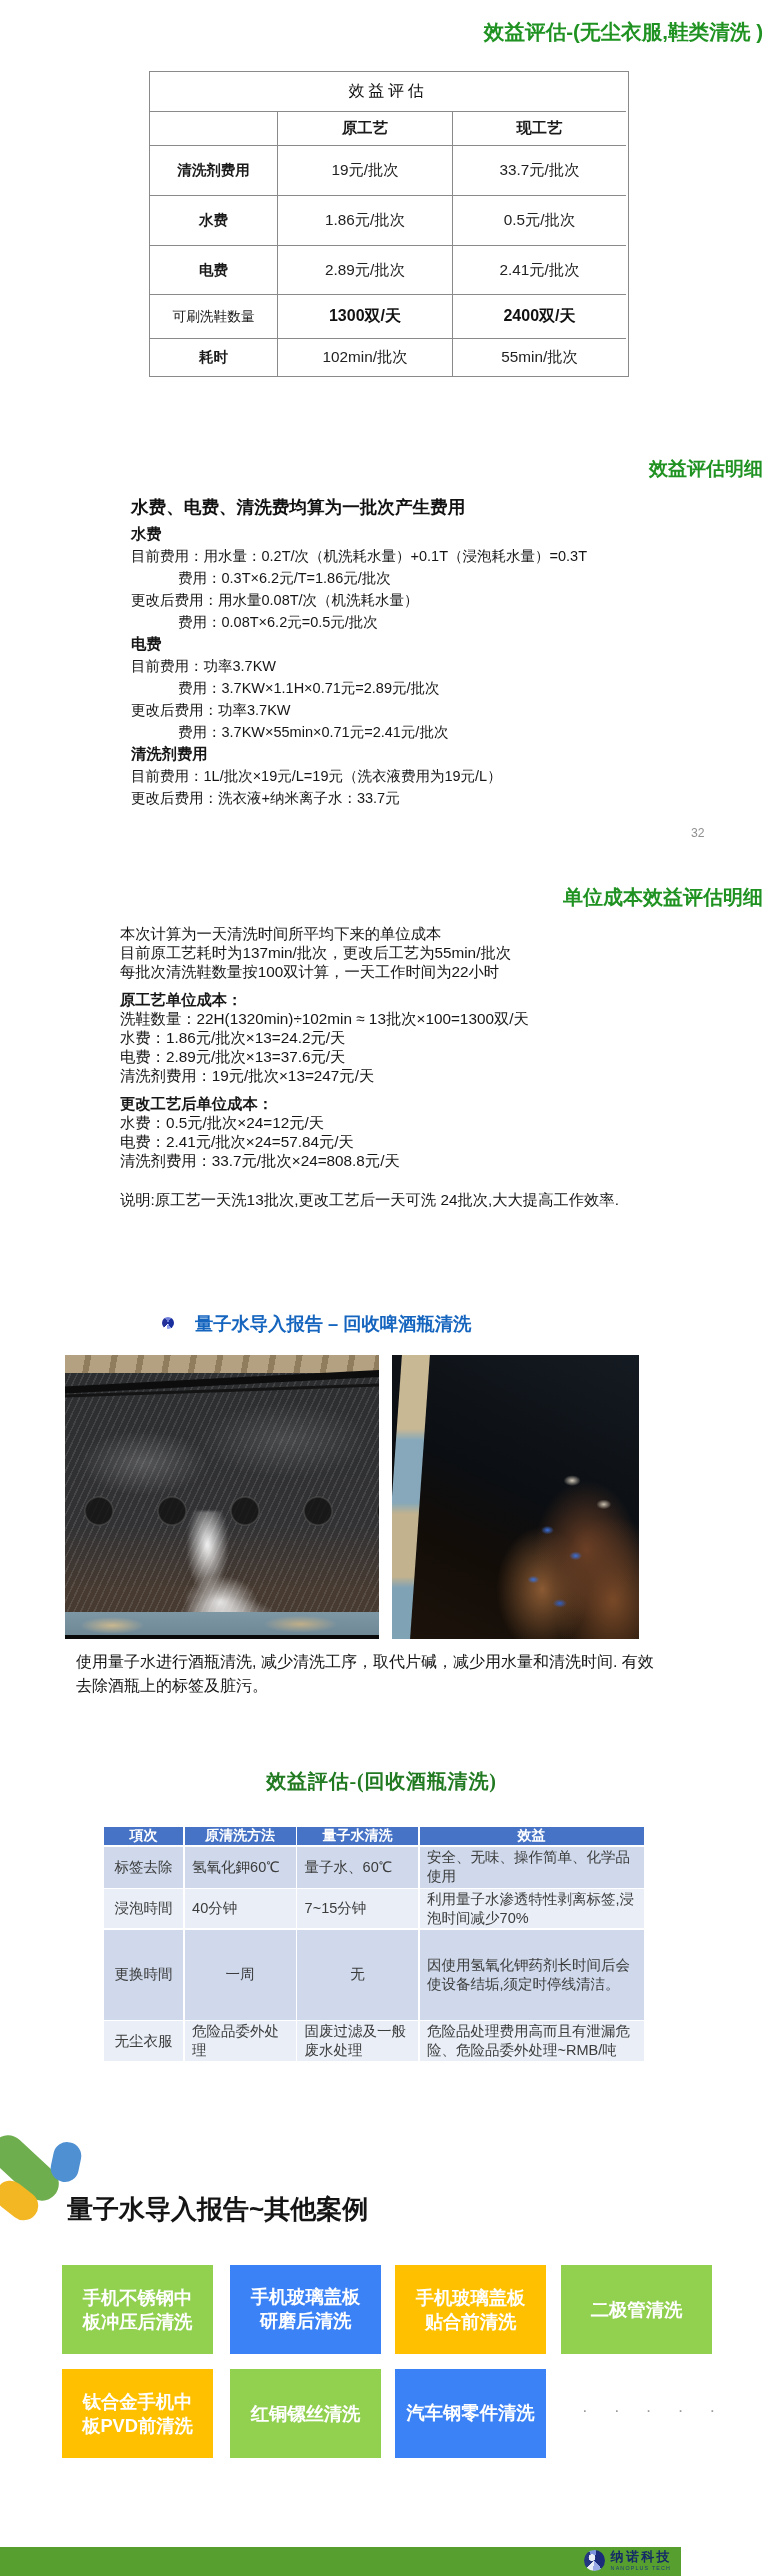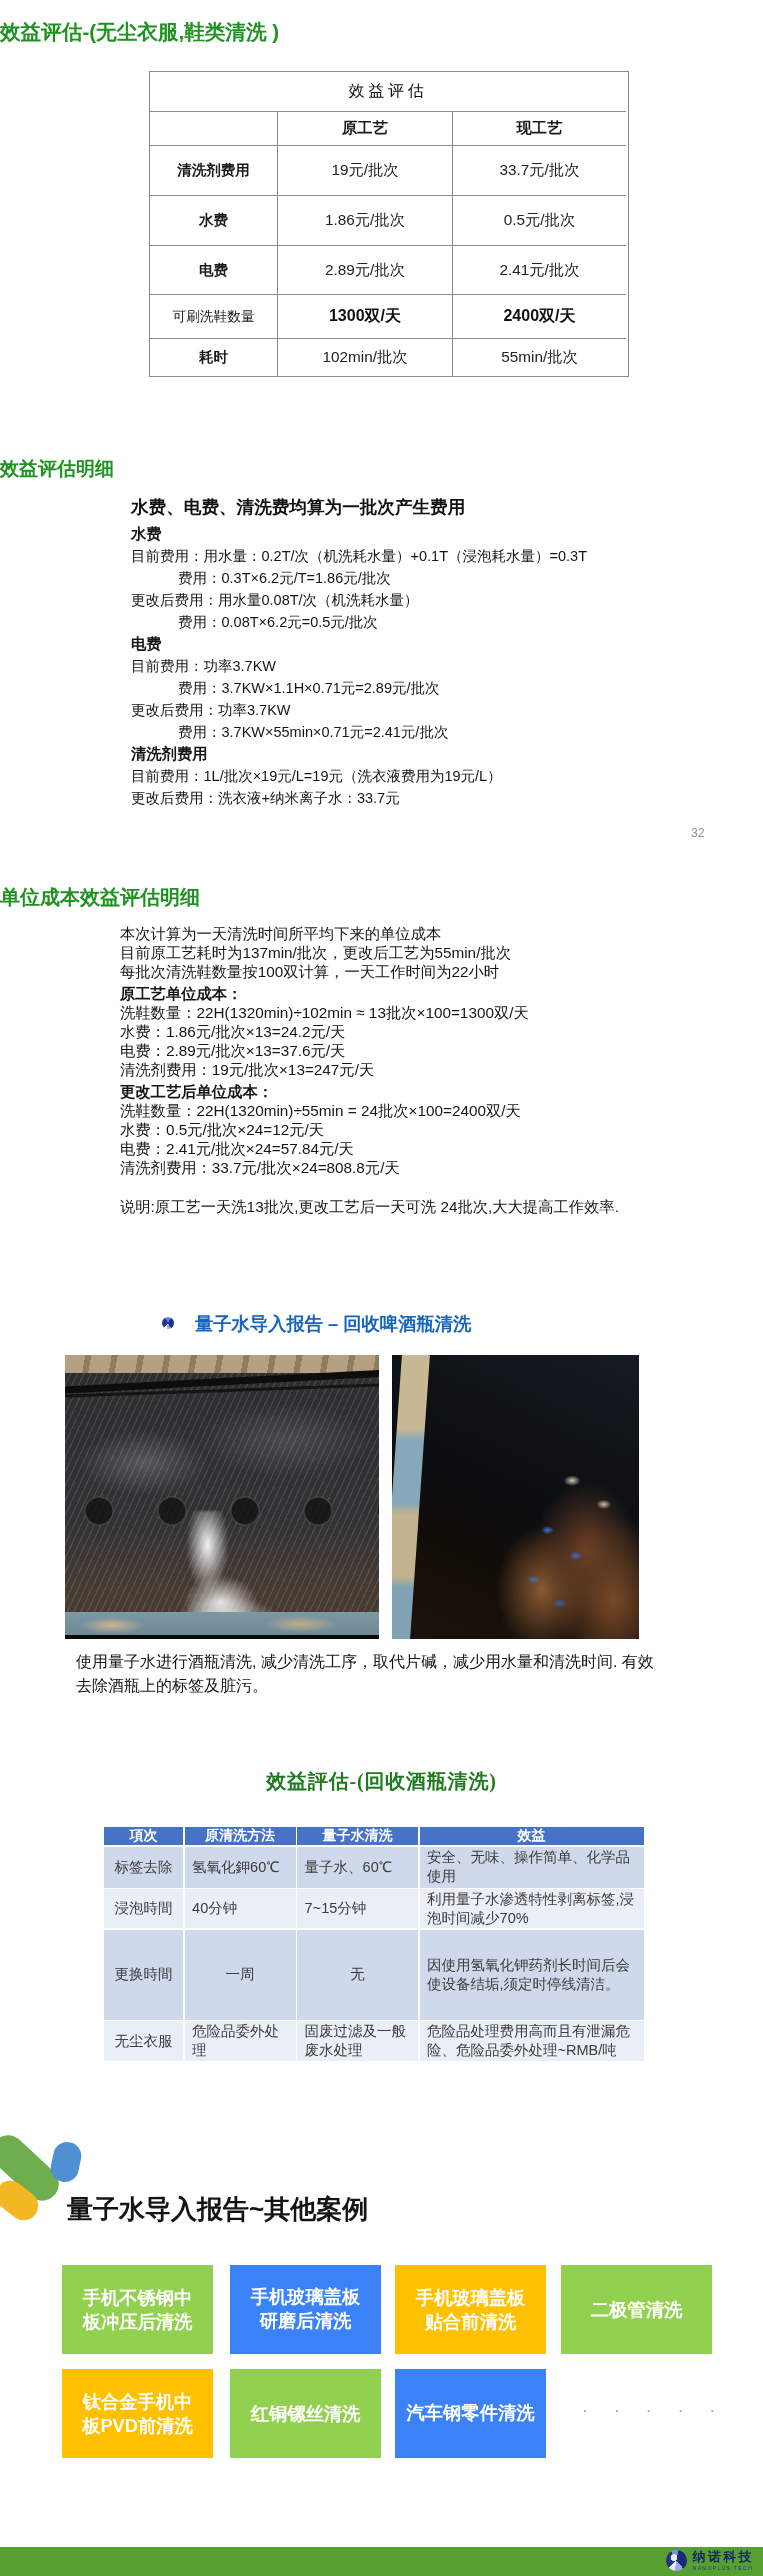--- a/index.html
+++ b/index.html
@@ -1,20 +1,20 @@
 <!DOCTYPE html>
 <html style="font-size:12.2px"><head>
 <meta charset="utf-8">
 <style>
   html,body{margin:0;padding:0;background:#fff;}
   #page{position:relative;width:763px;height:2576px;background:#fff;overflow:hidden;
         font-family:"Liberation Sans",sans-serif;color:#1a1a1a;}
 
   
-  .gh{position:absolute;left:0;width:763px;text-align:left;font-weight:700;color:#1f9222;}
+  .gh{position:absolute;left:0;width:763px;text-align:right;font-weight:700;color:#1f9222;}
   .gh1{top:18.3px;font-size:20.6px;}
   .gh2{top:456px;font-size:19px;}
   .gh3{top:884px;font-size:20px;}
 
   
   .t1{position:absolute;left:149px;top:71px;width:478px;border:0.8px solid #8a8a8a;
       display:grid;grid-template-columns:128px 175px 173px;
       grid-template-rows:40px 34px 50px 50px 49px 44px 37px;box-sizing:content-box;background:#fff;}
   .t1 > div{display:flex;align-items:center;justify-content:center;}
   .br{border-right:0.8px solid #8a8a8a;text-align:right;}
@@ -26,21 +26,21 @@
   .t1-val{font-family:Liberation Sans, sans-serif;font-size:15.3px;color:#222;}
   .t1-val.boldval{font-family:"Liberation Sans",sans-serif;font-weight:700;font-size:16px;color:#111;}
 
   
   .s2-heading{position:absolute;left:131px;top:495px;font-size:17.6px;font-weight:700;color:#111;}
   .s2-body{position:absolute;left:131px;top:523px;font-size:14.5px;line-height:22px;color:#161616;}
   .sub{font-size:15.3px;font-weight:700;}
   .indent{padding-left:47px;}
 
   .s3-body{position:absolute;left:120px;top:924px;font-size:15.3px;line-height:19px;color:#161616;}
-  .grp-title{font-weight:700;margin-top:3px;}
+  .grp-title{font-weight:700;margin-top:9px;}
   .gap-note{margin-top:20px;}
 
   .pagenum{position:absolute;left:691px;top:826px;font-size:12.2px;color:#8f8f8f;}
 
   
   .s4-title{position:absolute;left:195px;top:1311px;font-size:18.3px;font-weight:700;color:#1565bf;}
   .title-swirl{position:absolute;left:162px;top:1317px;width:12.2px;height:12.2px;border-radius:50%;
     background:conic-gradient(from 30deg,#1a2f9e 0 120deg,#8f9ff0 120deg 165deg,#ffffff 165deg 195deg,#23309a 195deg 300deg,#6f7fd8 300deg 360deg);}
   .photo{position:absolute;top:1355px;height:284px;overflow:hidden;}
   .photo-left{left:65px;width:314px;
@@ -111,21 +111,21 @@
     padding:4.6px 10.7px;box-sizing:border-box;text-wrap:balance;}
   .row1{top:2265px;height:89px;}
   .row2{top:2369px;height:89px;}
   .green{background:#92d050;}
   .blue{background:#3b82f6;font-family:Liberation Mono, monospace;}
   .orange{background:#ffc000;}
   .x1{left:62px;}.x2{left:230px;}.x3{left:395px;}.x4{left:561px;}
   .dots{position:absolute;left:582px;top:2401px;color:#9b9b9b;font-size:17px;letter-spacing:9.2px;word-spacing:3.1px;}
 
   
-  .footer{position:absolute;left:0;top:2547px;width:763px;height:29px;background:#57a030;}
+  .footer{position:absolute;left:0;top:2547px;width:681px;height:29px;background:#57a030;}
   .footer-logo{position:absolute;right:9.2px;top:3.1px;display:flex;align-items:center;gap:5.3px;}
   .nano-swirl{width:21.4px;height:21.4px;border-radius:50%;flex:0 0 auto;
     background:
       radial-gradient(circle at 38% 36%, #e8ecf5 0 17%, rgba(0,0,0,0) 19%),
       conic-gradient(from 40deg,#1b2a7a 0 100deg,#98a9e6 100deg 150deg,#e8ecf5 150deg 185deg,#24367f 185deg 290deg,#7c92dd 290deg 330deg,#1b2a7a 330deg);}
   .nano-text{display:flex;flex-direction:column;line-height:1;}
   .nano-cn{font-size:13px;font-weight:700;color:#142a66;letter-spacing:2.3px;}
   .nano-en{font-size:5.3px;color:#1c3a77;letter-spacing:1.2px;margin-top:2.3px;}
 </style>
 </head>
@@ -186,21 +186,20 @@
   <div class="s3-body">
     <div>本次计算为一天清洗时间所平均下来的单位成本</div>
     <div>目前原工艺耗时为137min/批次，更改后工艺为55min/批次</div>
     <div>每批次清洗鞋数量按100双计算，一天工作时间为22小时</div>
     <div class="grp-title">原工艺单位成本：</div>
     <div>洗鞋数量：22H(1320min)÷102min ≈ 13批次×100=1300双/天</div>
     <div>水费：1.86元/批次×13=24.2元/天</div>
     <div>电费：2.89元/批次×13=37.6元/天</div>
     <div>清洗剂费用：19元/批次×13=247元/天</div>
     <div class="grp-title">更改工艺后单位成本：</div>
-    <div>洗鞋数量：22H(1320min)÷55min = 24批次×100=2400双/天</div>
     <div>水费：0.5元/批次×24=12元/天</div>
     <div>电费：2.41元/批次×24=57.84元/天</div>
     <div>清洗剂费用：33.7元/批次×24=808.8元/天</div>
     <div class="gap-note">说明:原工艺一天洗13批次,更改工艺后一天可洗 24批次,大大提高工作效率.</div>
   </div>
 
   <span class="title-swirl"></span>
   <div class="s4-title">量子水导入报告 – 回收啤酒瓶清洗</div>
 
   <div class="photo photo-left">

